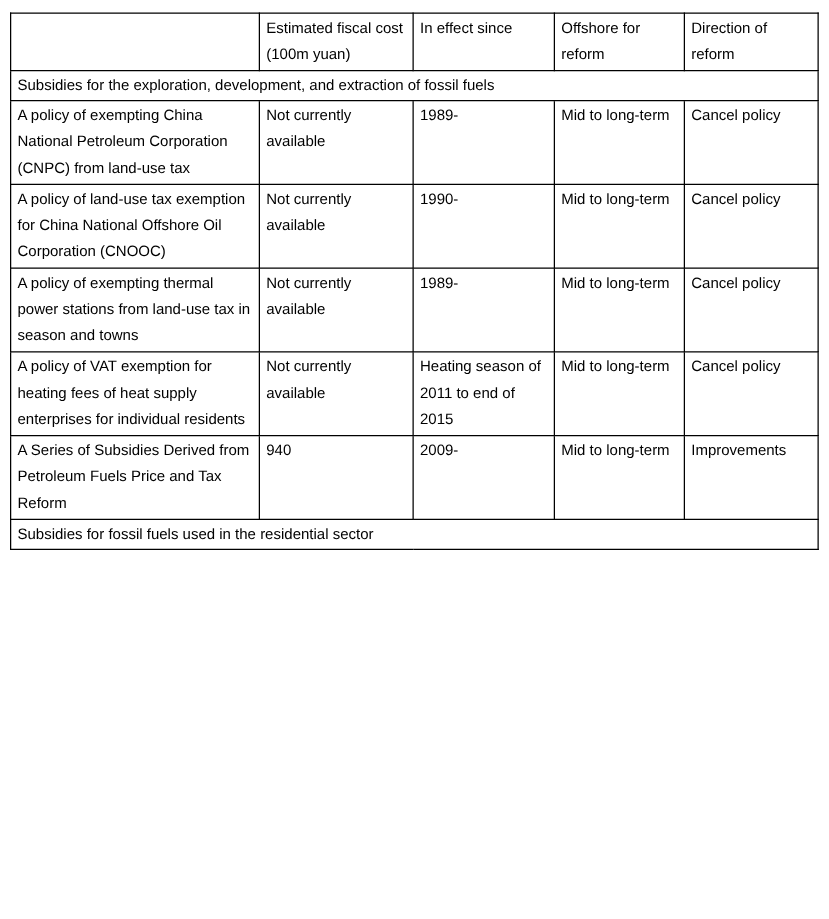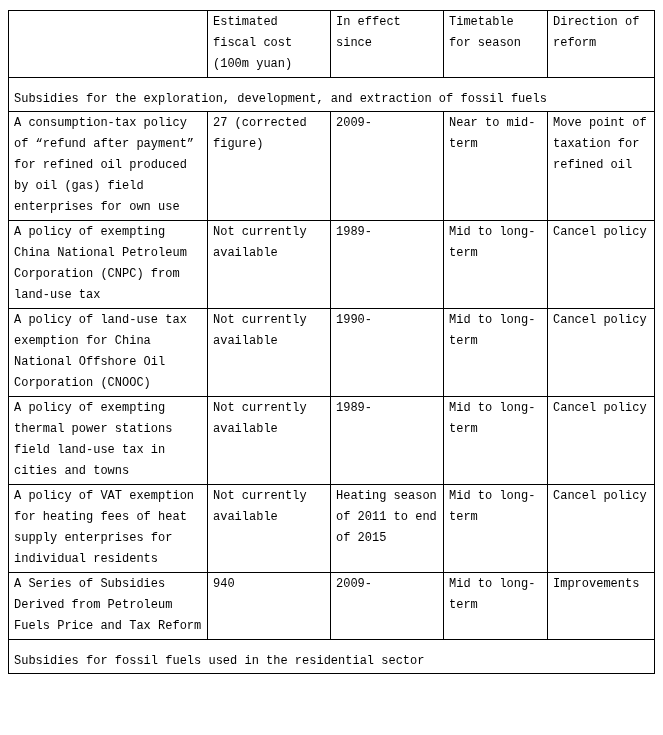--- a/index.html
+++ b/index.html
@@ -26,24 +26,23 @@
   table.subsidies th,
   table.subsidies td {
     border: 1px solid #000000;
     vertical-align: top;
     text-align: left;
     font-size: 12px;
     line-height: 21px;
     font-weight: normal;
     padding: 1px 5px 2px 5px;
     word-wrap: break-word;
-    font-family: Liberation Mono, monospace;
   }
   table.subsidies td.section-title-cell {
-    padding-top: 11px;
+    padding-top: 1px;
     padding-bottom: 1px;
   }
   col.c1 { width: 199px; }
   col.c2 { width: 123px; }
   col.c3 { width: 113px; }
   col.c4 { width: 104px; }
   col.c5 { width: 107px; }
 </style>
 </head>
 <body>
@@ -55,51 +54,44 @@
         <col class="c2">
         <col class="c3">
         <col class="c4">
         <col class="c5">
     </colgroup>
     <thead>
       <tr>
         <th></th>
         <th>Estimated fiscal cost (100m yuan)</th>
         <th>In effect since</th>
-        <th>Timetable for season</th>
+        <th>Offshore for reform</th>
         <th>Direction of reform</th>
       </tr>
     </thead>
     <tbody>
         <tr>
           <td colspan="5" class="section-title-cell">Subsidies for the exploration, development, and extraction of fossil fuels</td>
-        </tr>
-        <tr>
-          <td>A consumption-tax policy of “refund after payment” for refined oil produced by oil (gas) field enterprises for own use</td>
-          <td>27 (corrected figure)</td>
-          <td>2009-</td>
-          <td>Near to mid-term</td>
-          <td>Move point of taxation for refined oil</td>
         </tr>
         <tr>
           <td>A policy of exempting China National Petroleum Corporation (CNPC) from land-use tax</td>
           <td>Not currently available</td>
           <td>1989-</td>
           <td>Mid to long-term</td>
           <td>Cancel policy</td>
         </tr>
         <tr>
           <td>A policy of land-use tax exemption for China National Offshore Oil Corporation (CNOOC)</td>
           <td>Not currently available</td>
           <td>1990-</td>
           <td>Mid to long-term</td>
           <td>Cancel policy</td>
         </tr>
         <tr>
-          <td>A policy of exempting thermal power stations field land-use tax in cities and towns</td>
+          <td>A policy of exempting thermal power stations from land-use tax in season and towns</td>
           <td>Not currently available</td>
           <td>1989-</td>
           <td>Mid to long-term</td>
           <td>Cancel policy</td>
         </tr>
         <tr>
           <td>A policy of VAT exemption for heating fees of heat supply enterprises for individual residents</td>
           <td>Not currently available</td>
           <td>Heating season of 2011 to end of 2015</td>
           <td>Mid to long-term</td>

